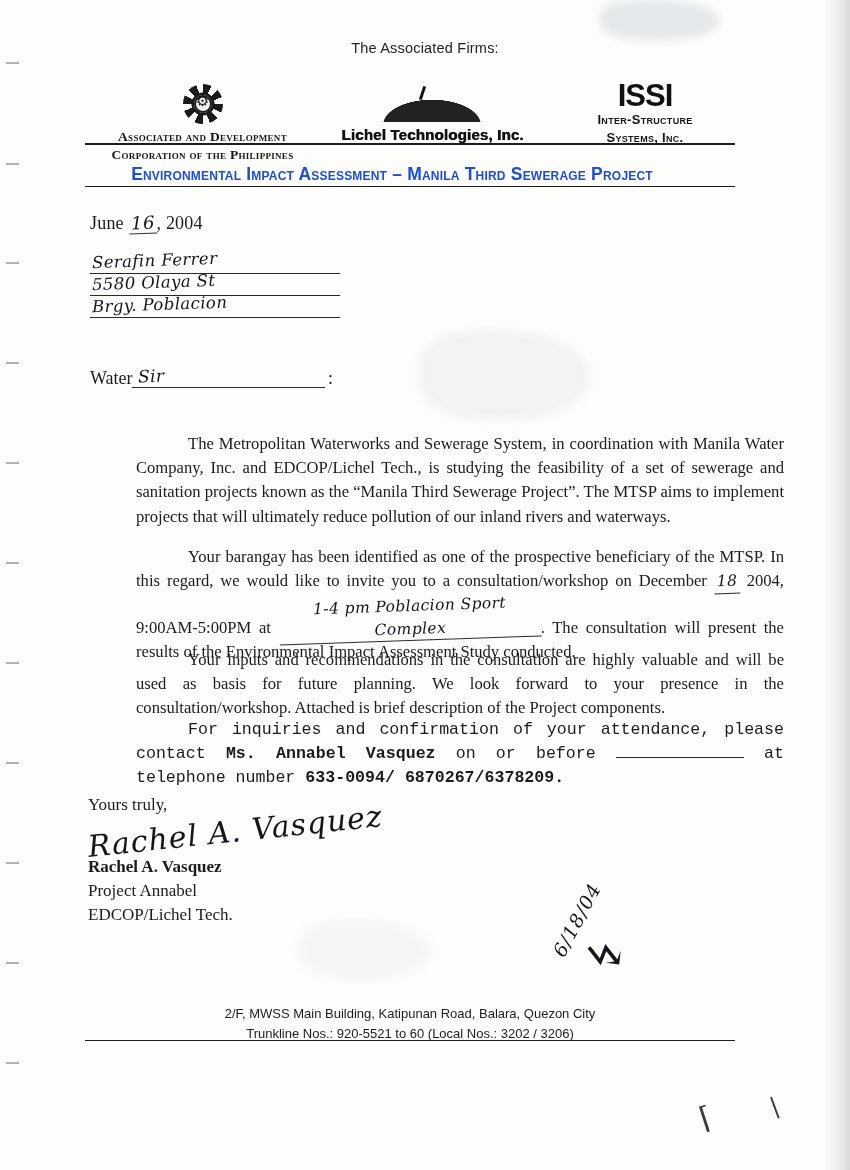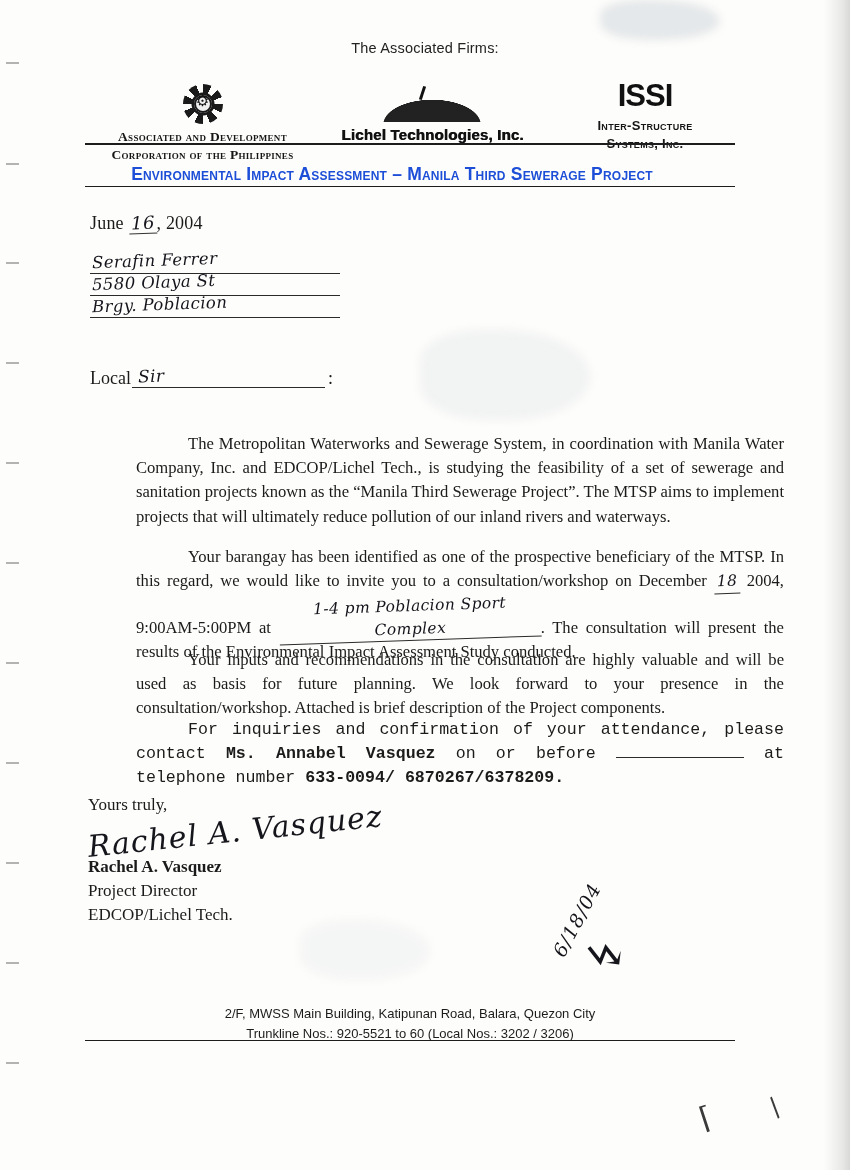--- a/index.html
+++ b/index.html
@@ -147,21 +147,21 @@
     text-shadow: .6px 0 0 #111;
   }
 
   .issi-logo {
     font-family: "Liberation Sans", sans-serif;
     font-weight: 700;
     font-size: 31px;
     letter-spacing: -1px;
     color: #111;
     line-height: 1;
-    margin-bottom: 6px;
+    margin-bottom: 0;
   }
   .issi-name {
     font-family: "Liberation Sans", sans-serif;
     font-size: 13px;
     font-weight: 700;
     font-variant: small-caps;
     letter-spacing: .3px;
     line-height: 1.35;
     color: #161616;
   }
@@ -450,21 +450,21 @@
     </div>
     <div class="addr-row">
       <span class="hand hand-ink">5580 Olaya St</span>
     </div>
     <div class="addr-row">
       <span class="hand hand-ink">Brgy. Poblacion</span>
     </div>
   </div>
 
   <div class="dear-row">
-    <span class="dear-label">Local</span>
+    <span class="dear-label">Water</span>
     <span class="dear-line"></span>
     <span class="dear-value hand hand-ink">Sir</span>
     <span class="dear-colon">:</span>
   </div>
 
   <div class="para p1">
     <span class="indent"></span><span>The Metropolitan Waterworks and Sewerage System, in coordination with Manila Water Company, Inc. and EDCOP/Lichel Tech., is studying the feasibility of a set of sewerage and sanitation projects known as the “Manila Third Sewerage Project”. The MTSP aims to implement projects that will ultimately reduce pollution of our inland rivers and waterways.</span>
   </div>
 
   <div class="para p2">
@@ -485,21 +485,21 @@
     <span class="blank-fill"></span>
     <span>at telephone number</span>
     <span class="b">633-0094/ 6870267/6378209.</span>
   </div>
 
   <div class="closing">Yours truly,</div>
   <div class="signature">Rachel A. Vasquez</div>
 
   <div class="sig-block">
     <div class="sig-name">Rachel A. Vasquez</div>
-    <div>Project Director</div>
+    <div>Project Annabel</div>
     <div>EDCOP/Lichel Tech.</div>
   </div>
 
   <div class="initial-mark">
     <span>6/18/04</span>
     <span class="stroke">↯</span>
   </div>
 
   <div class="footer-rule"></div>
   <div class="footer">

